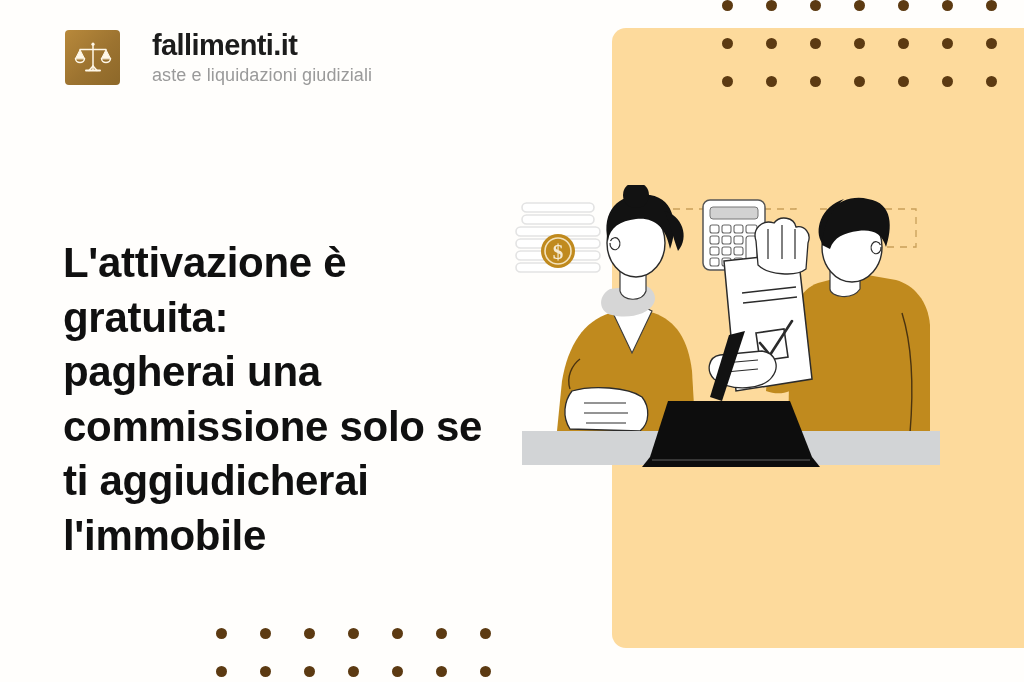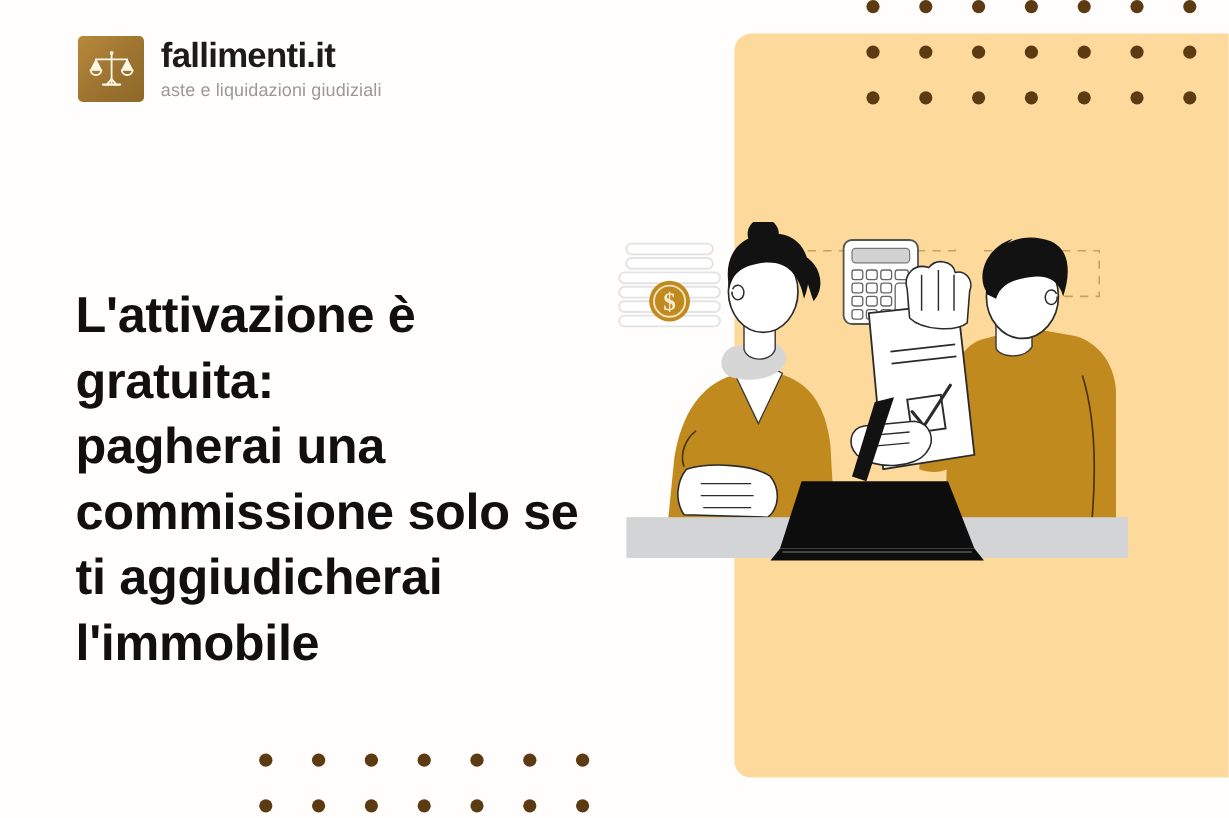--- a/index.html
+++ b/index.html
@@ -30,33 +30,33 @@
     grid-template-columns:repeat(7, 44px);
     grid-template-rows:repeat(3, 38px);
   }
   #dots-bottom{
     left:216px; top:628px;
     grid-template-columns:repeat(7, 44px);
     grid-template-rows:repeat(2, 38px);
   }
 
   
-  .logo-block{ position:absolute; left:65px; top:30px; display:flex; align-items:center; gap:14px;justify-content:space-between; }
+  .logo-block{ position:absolute; left:65px; top:30px; display:flex; align-items:center; gap:32px;justify-content:space-between; }
   .logo-mark{
     width:55px; height:55px; border-radius:4px;
     background:linear-gradient(135deg,#B8893B 0%, #9C7330 55%, #8D6829 100%);
     display:flex; align-items:center; justify-content:center;
   }
   .logo-text{ display:flex; flex-direction:column; line-height:1; }
   .logo-title{
     font-size:29px; font-weight:bold; color:#1C1C1C;
     letter-spacing:-0.6px;
   }
   .logo-sub{
-    font-size:15px; color:#9A9A9A; margin-top:6px; letter-spacing:0.1px;
+    font-size:18px; color:#9A9A9A; margin-top:6px; letter-spacing:0.1px;
   }
 
   
   .headline{
     position:absolute; left:63px; top:236px; width:420px;
     font-size:42px; font-weight:bold; color:#101010;
     line-height:1.3; letter-spacing:-0.3px;
     white-space:pre-line;
   }
 

